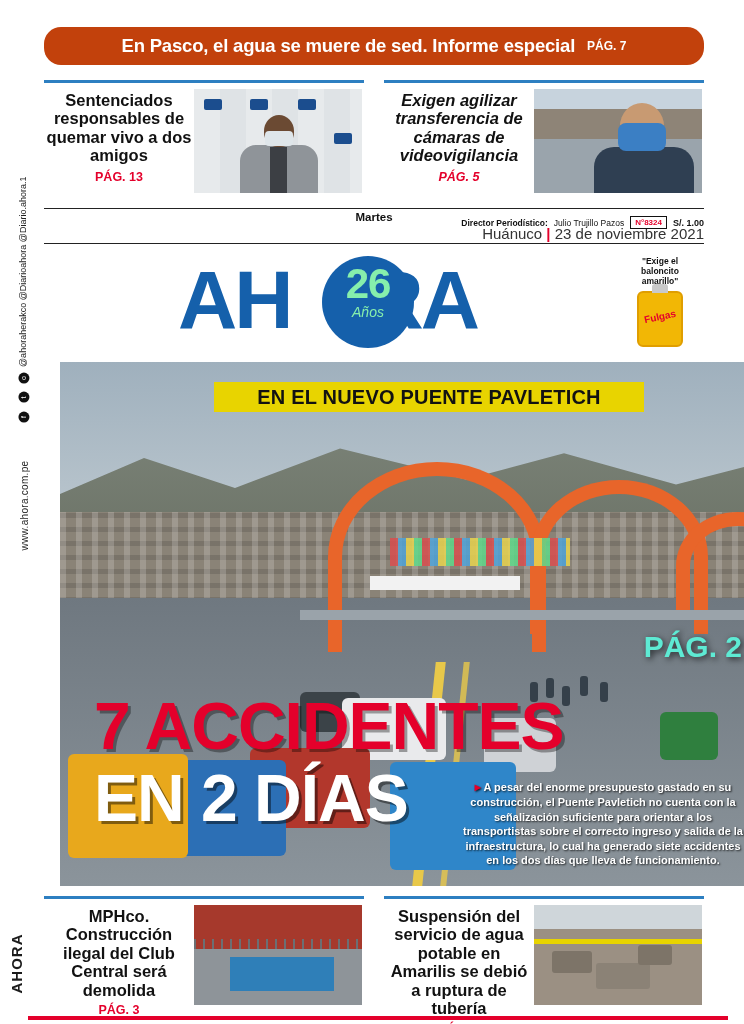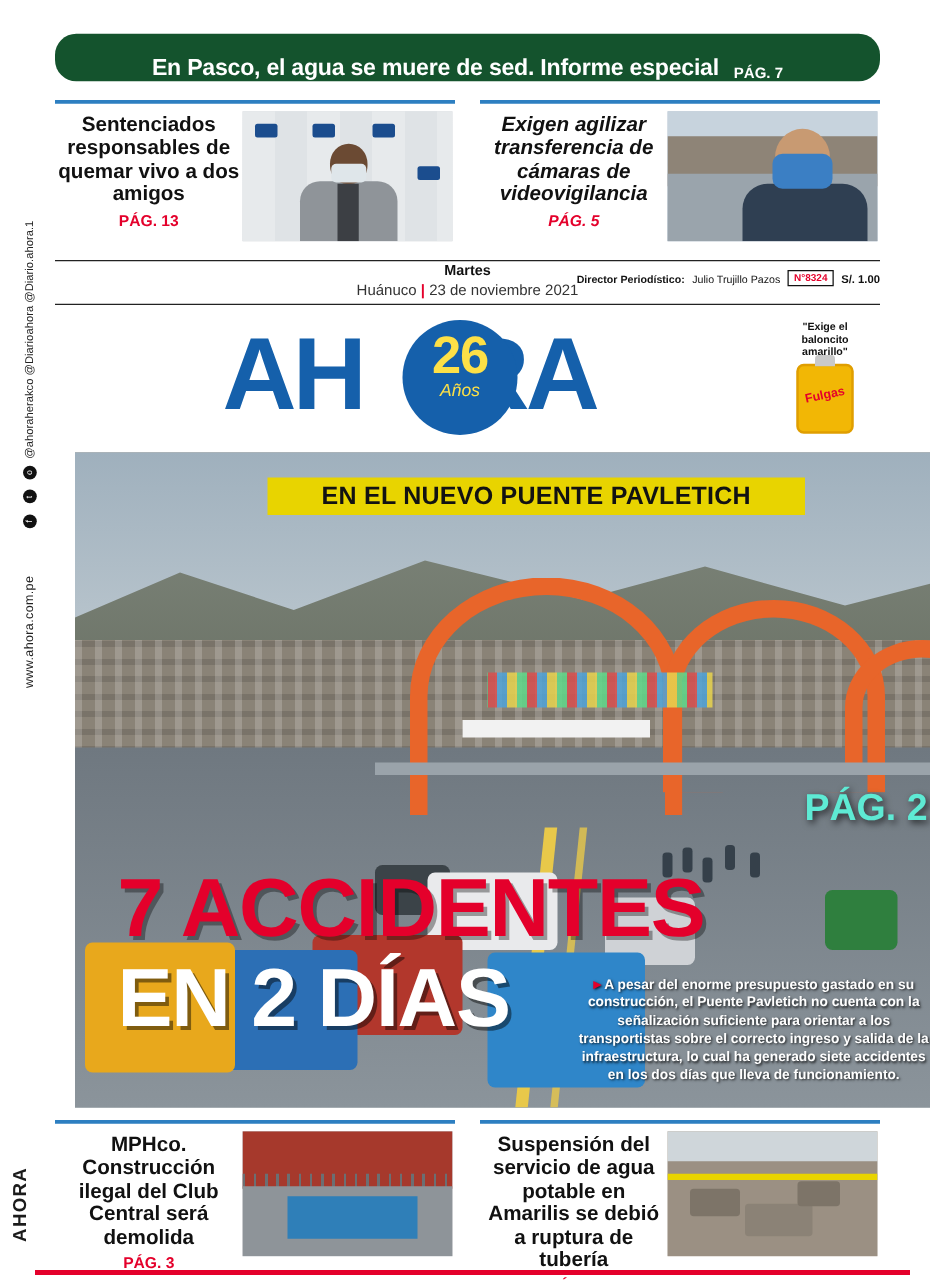--- a/index.html
+++ b/index.html
@@ -34,22 +34,22 @@
   }
   .rail-logo{
     position:absolute;left:-24px;top:955px;width:80px;
     transform:rotate(-90deg);
     font-size:15px;font-weight:bold;color:#1b1b1b;text-align:center;letter-spacing:1px;
   }
 
   
   .top-banner{
     position:absolute;left:44px;top:27px;width:660px;height:38px;
-    background:#14532d;color:#fff;
-    display:flex;align-items:flex-end;justify-content:center;gap:12px;border-radius:17px;
+    background:#c2410c;color:#fff;
+    display:flex;align-items:center;justify-content:center;gap:12px;border-radius:17px;
   }
   .top-banner .t{font-size:18.5px;font-weight:bold;letter-spacing:-.2px;}
   .top-banner .p{font-size:12px;font-weight:bold;}
 
   
   .teaser{position:absolute;top:80px;height:118px;}
   .teaser .rule{height:3px;background:#2d7fc1;width:100%;}
   .teaser-left{left:44px;width:320px;}
   .teaser-right{left:384px;width:320px;font-style:italic;}
   .teaser-body{display:flex;height:115px;}
@@ -78,21 +78,21 @@
   .ph2 .wall{position:absolute;left:0;top:50px;width:100%;height:54px;background:#9aa4ac;}
   .ph2 .head{position:absolute;left:86px;top:14px;width:44px;height:46px;background:#c89a72;border-radius:50%;}
   .ph2 .mask{position:absolute;left:84px;top:34px;width:48px;height:28px;background:#3b7fc4;border-radius:8px;}
   .ph2 .body{position:absolute;left:60px;top:58px;width:100px;height:46px;background:#2f3f52;border-radius:20px 20px 0 0;}
 
   
   .strip{position:absolute;left:44px;top:208px;width:660px;height:36px;}
   .strip .hline{position:absolute;left:0;top:0;width:100%;height:1px;background:#222;}
   .strip .hline2{position:absolute;left:0;bottom:0;width:100%;height:1px;background:#222;}
   .strip .day{position:absolute;left:0;top:3px;width:660px;text-align:center;font-size:11.5px;font-weight:bold;color:#111;}
-  .strip .place{position:absolute;left:0;top:17px;width:660px;text-align:center;font-size:12px;color:#333;}
+  .strip .place{position:absolute;left:0;top:17px;width:660px;text-align:right;font-size:15px;color:#333;}
   .strip .place .sep{color:#e4002b;font-weight:bold;}
   .strip .dir{position:absolute;right:0;top:8px;font-size:8.5px;color:#111;display:flex;align-items:center;gap:6px;}
   .strip .dir b{font-weight:bold;}
   .strip .num{border:1px solid #111;padding:1px 4px;font-size:8px;font-weight:bold;}
   .strip .num i{color:#e4002b;font-style:normal;}
   .strip .price{font-size:9px;font-weight:bold;}
 
   
   .masthead{position:absolute;left:30px;top:246px;width:688px;height:112px;}
   .ctp{position:absolute;left:14px;top:8px;width:126px;text-align:center;}
@@ -101,21 +101,21 @@
   .ctp .bar{width:84px;height:7px;margin:2px auto 3px;background:linear-gradient(90deg,#e4002b 0 33%,#f0a400 33% 66%,#0b2e6b 66% 100%);}
   .ctp .sub{font-size:7px;color:#222;line-height:1.35;}
   .logo-ahora{
     position:absolute;left:148px;top:4px;width:420px;height:100px;
     color:#1560ab;font-weight:bold;font-size:82px;letter-spacing:-3px;
     line-height:100px;white-space:nowrap;
   }
   .logo-ahora .o-slot{display:inline-block;width:74px;}
   .aniv{
     position:absolute;left:292px;top:10px;width:92px;height:92px;border-radius:50%;
-    background:#1560ab;color:#fde047;text-align:center;
+    background:#1560ab;color:#86efac;text-align:center;
   }
   .aniv .n{font-size:42px;font-weight:bold;line-height:56px;letter-spacing:-1px;}
   .aniv .w{font-size:14px;margin-top:-8px;font-style:italic;}
   .gas{position:absolute;right:6px;top:10px;width:104px;text-align:center;}
   .gas .q{font-size:8.5px;font-weight:bold;color:#111;line-height:1.2;}
   .gas .tank{
     margin:4px auto 0;width:42px;height:52px;background:#f2b705;border-radius:6px;position:relative;
     border:2px solid #e09e00;
   }
   .gas .tank:before{content:"";position:absolute;left:13px;top:-9px;width:16px;height:9px;background:#c9c9c9;border-radius:3px 3px 0 0;}

